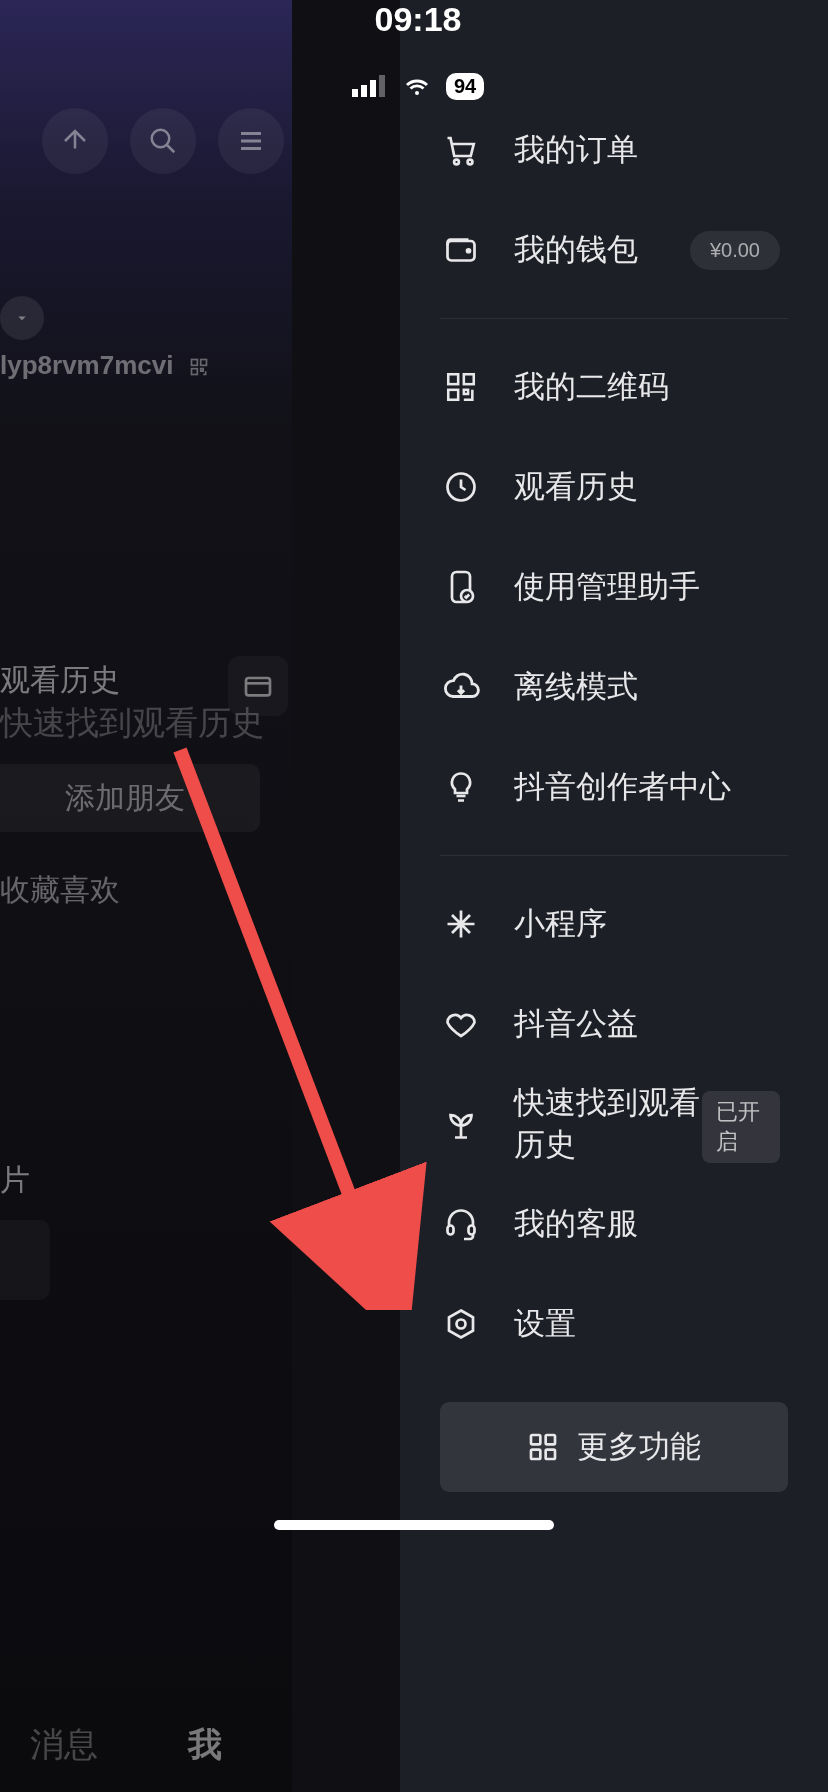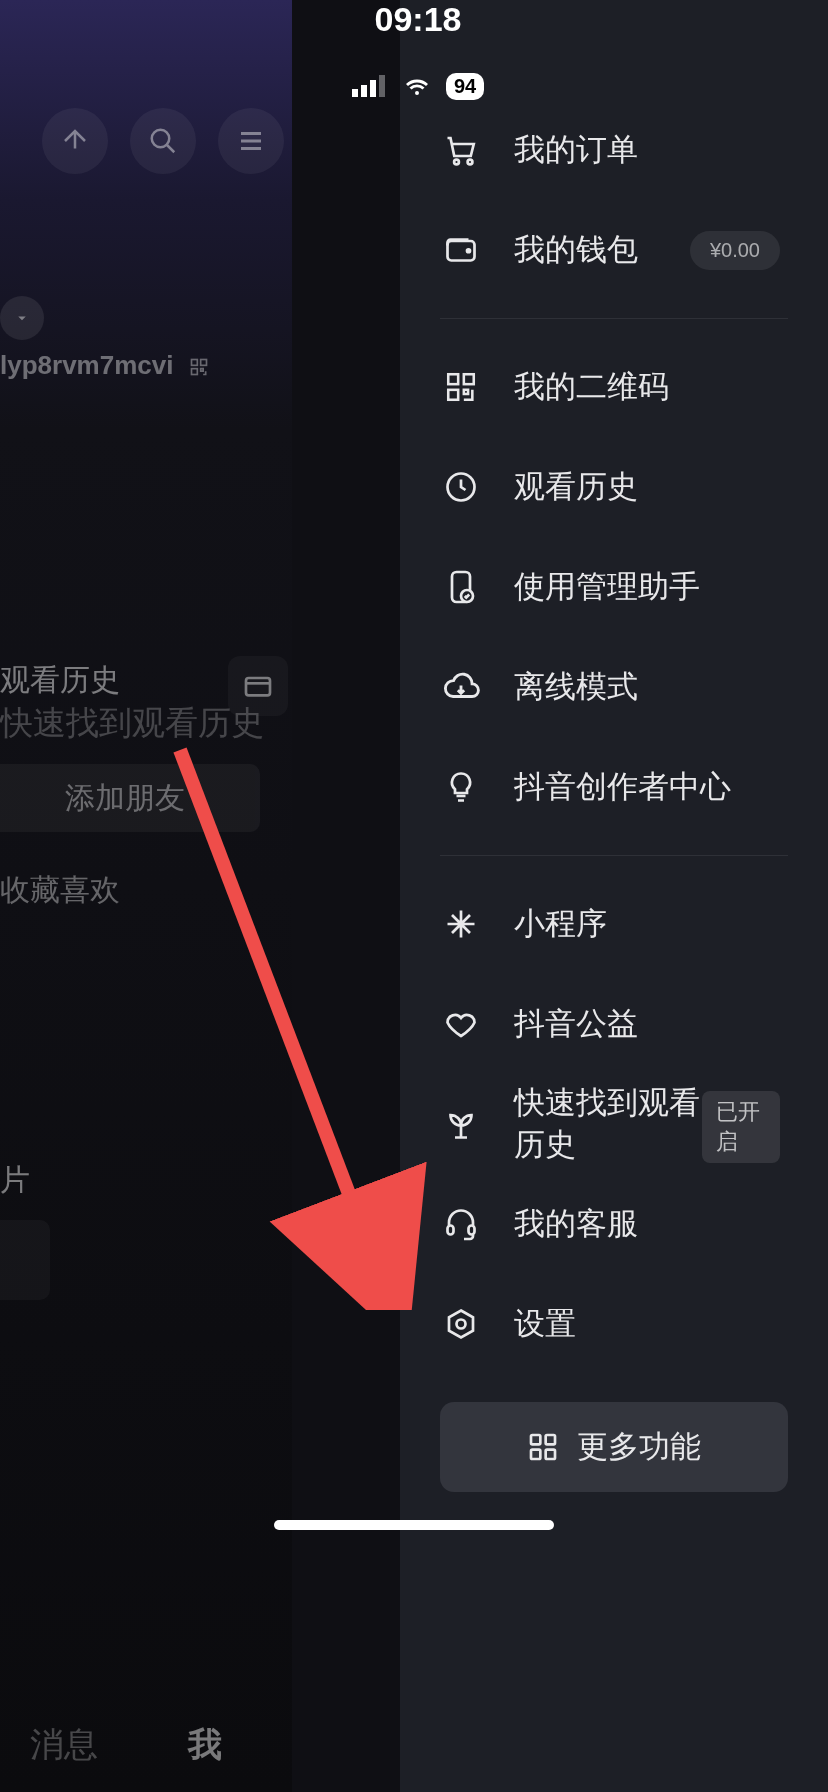--- a/index.html
+++ b/index.html
@@ -214,21 +214,21 @@
     background: rgba(255,255,255,0.08);
     margin: 18px 40px;
   }
 
   .more-btn {
     position: absolute;
     left: 40px; right: 40px;
     bottom: 300px;
     height: 90px;
     background: #33353d;
-    border-radius: 14px;
+    border-radius: 9px;
     display: flex;
     align-items: center;
     justify-content: center;
     gap: 18px;
     font-size: 31px;
     color: #e8e8ea;
   }
 
   
   .home-indicator {

